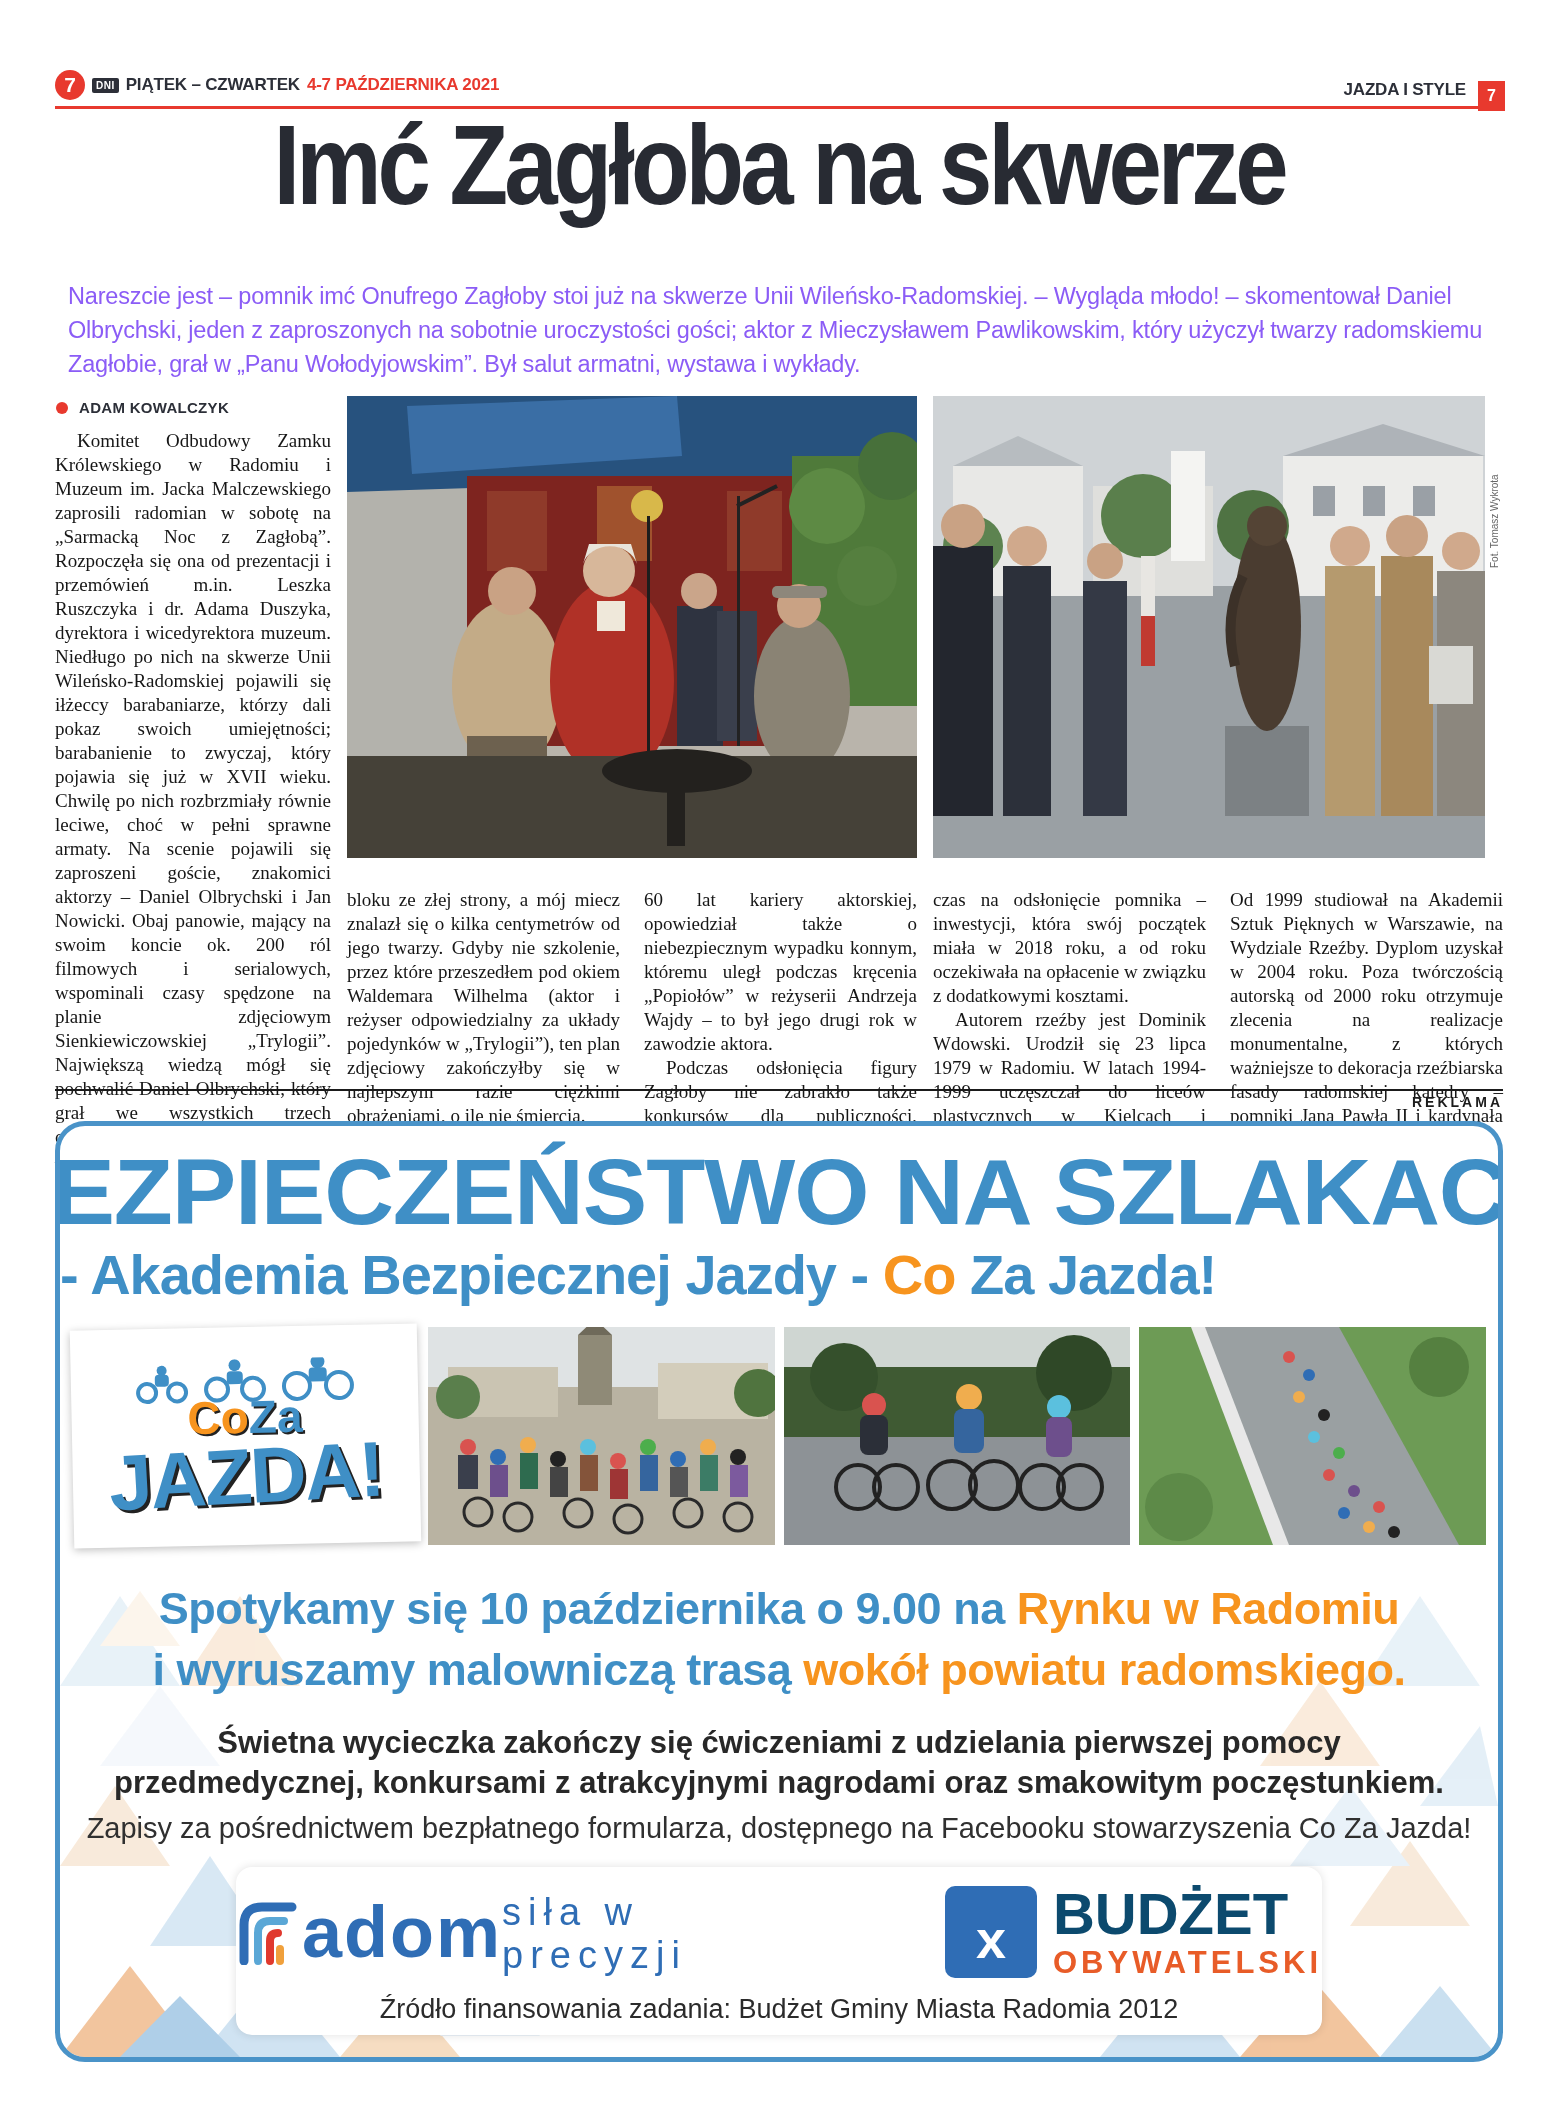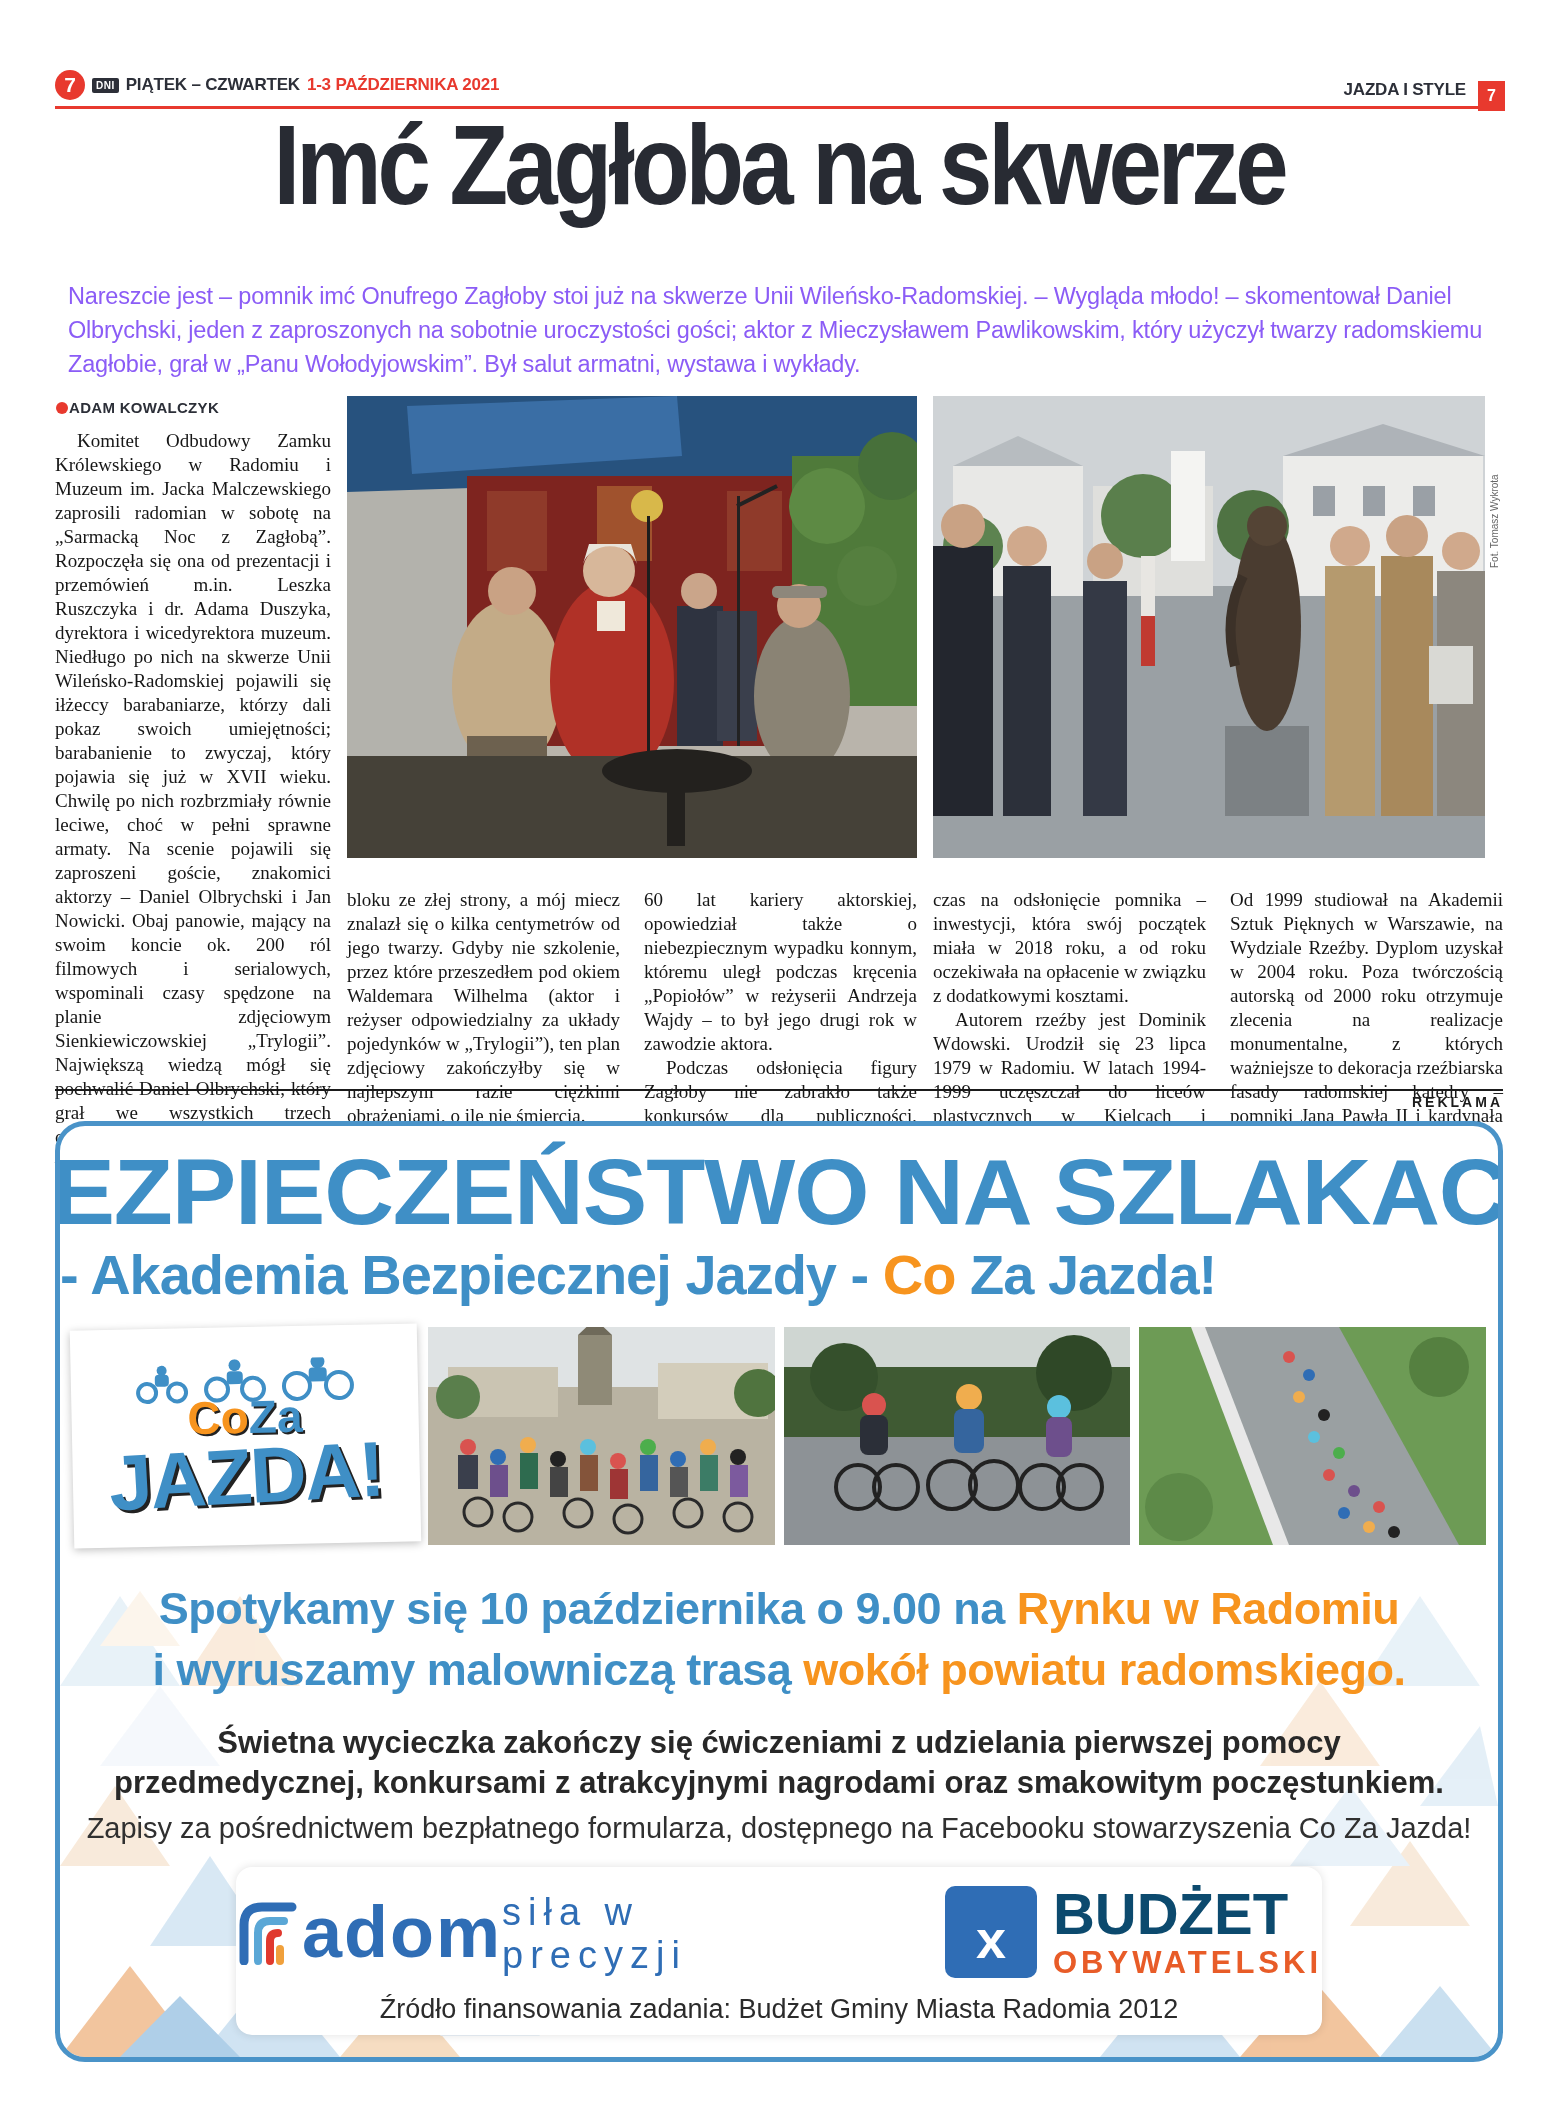--- a/index.html
+++ b/index.html
@@ -21,21 +21,21 @@
   .section-label{font-weight:bold;font-size:17px;color:#2c2f38;letter-spacing:-.2px;}
   .pagebox{background:#e8392e;color:#fff;width:27px;height:30px;font-weight:bold;
            font-size:16px;display:flex;align-items:center;justify-content:center;margin-bottom:-12px;}
 
   
   .title{position:absolute;top:104px;left:0;width:100%;text-align:center;
          font-size:96px;font-weight:bold;color:#282b33;letter-spacing:-4px;
          transform:scaleY(1.18);transform-origin:50% 20%;white-space:nowrap;}
   .lead{position:absolute;top:280px;left:68px;width:1424px;font-size:23.5px;
         line-height:1.44;color:#8b5cf6;letter-spacing:-.2px;}
-  .byline{position:absolute;top:399px;left:56px;display:flex;align-items:center;gap:1px;}
+  .byline{position:absolute;top:399px;left:56px;display:flex;align-items:center;gap:11px;}
   .byline .dot{width:12px;height:12px;border-radius:50%;background:#e8392e;}
   .byline .name{font-weight:bold;font-size:15px;color:#2c2f38;letter-spacing:.3px;}
 
   
   .body-grid{position:absolute;top:396px;left:55px;width:1448px;display:flex;gap:16px;}
   .serif{font-family:"Liberation Serif",serif;font-size:19px;line-height:24px;
          text-align:justify;color:#161616;}
   .serif p{margin:0;}
   .serif p.ind{text-indent:22px;}
   .bcol1{width:277px;padding-top:33px;}
@@ -91,21 +91,21 @@
   .funding{text-align:center;font-size:27px;color:#2b2b2b;margin-top:16px;}
 </style>
 </head>
 <body>
 
 <div class="header">
   <div class="brand">
     <div class="logo7">7</div>
     <div class="dni-badge">DNI</div>
     <span class="date-label">PIĄTEK – CZWARTEK</span>
-    <span class="date-value">1-3 PAŹDZIERNIKA 2021</span>
+    <span class="date-value">4-7 PAŹDZIERNIKA 2021</span>
   </div>
   <div class="section-wrap">
     <span class="section-label">JAZDA I STYLE</span>
     <div class="pagebox">7</div>
   </div>
 </div>
 
 <div class="title">Imć Zagłoba na skwerze</div>
 <div class="lead">Nareszcie jest – pomnik imć Onufrego Zagłoby stoi już na skwerze Unii Wileńsko-Radomskiej. – Wygląda młodo! – skomentował Daniel Olbrychski, jeden z zaproszonych na sobotnie uroczystości gości; aktor z Mieczysławem Pawlikowskim, który użyczył twarzy radomskiemu Zagłobie, grał w „Panu Wołodyjowskim”. Był salut armatni, wystawa i wykłady.</div>
 <div class="byline">

